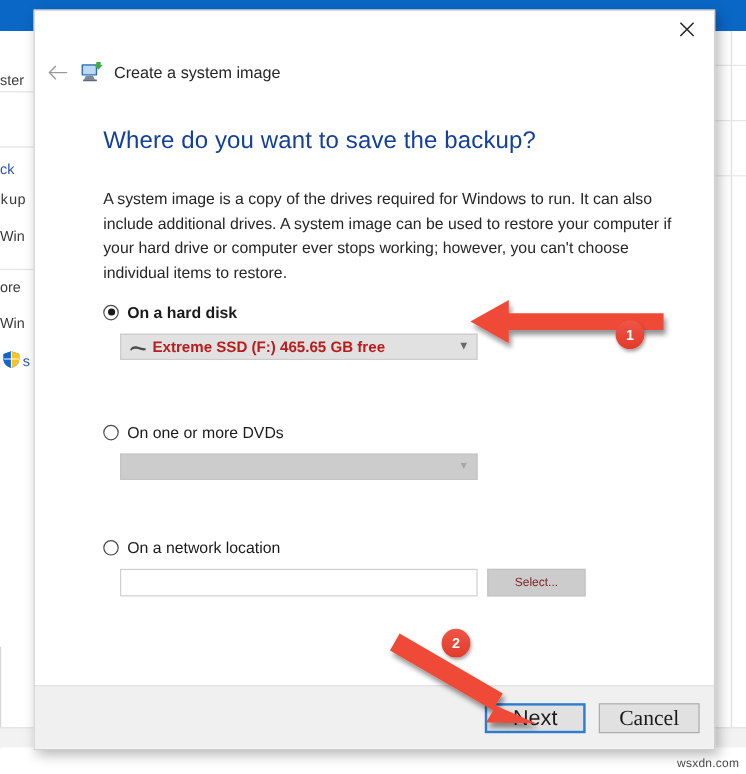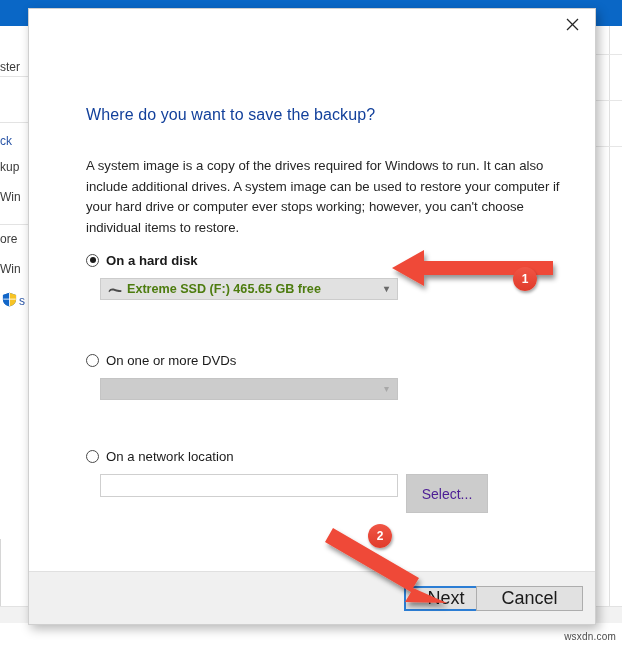--- a/index.html
+++ b/index.html
@@ -167,21 +167,21 @@
   .crumb-text {
     font-size: 13.5px;
     color: #262626;
     white-space: nowrap;
   }
 
   .page-heading {
     position: absolute;
     left: 57px;
     top: 97px;
-    font-size: 16px;
+    font-size: 20px;
     color: #12409b;
     white-space: nowrap;
     letter-spacing: 0.1px;
   }
 
   .body-text {
     position: absolute;
     left: 57px;
     top: 147px;
     width: 483px;
@@ -248,21 +248,21 @@
   .drive-icon {
     width: 16px;
     height: 12px;
     margin-left: 6px;
     margin-right: 4px;
     flex: none;
     position: relative;
   }
   .combo-text {
     font-size: 12.6px;
-    color: #4d7c0f;
+    color: #b91c1c;
     white-space: nowrap;
   }
   .combo-caret {
     position: absolute;
     right: 8px;
     top: 50%;
     transform: translateY(-50%);
     color: #6a6a6a;
     font-size: 10px;
     line-height: 1;
@@ -284,26 +284,26 @@
     box-sizing: border-box;
     font-size: 12.6px;
     color: #1a1a1a;
     padding: 0 5px;
     font-family: "Liberation Sans", sans-serif;
     outline: none;
   }
   .select-btn {
     margin-left: 8px;
     width: 82px;
-    height: 39px;
+    height: 23px;
     background: #cccccc;
     border: 1px solid #c4c4c4;
     box-sizing: border-box;
-    color: #4c1d95;
-    font-size: 14px;
+    color: #7f1d1d;
+    font-size: 10px;
     display: flex;
     align-items: center;
     justify-content: center;
     font-family: "Liberation Sans", sans-serif;
     cursor: default;
   }
 
   
   .dlg-footer {
     position: absolute;
@@ -331,21 +331,22 @@
     cursor: default;
   }
   #btn-next {
     right: 107px;
     width: 84px;
     border: 2px solid #2b7dd4;
     background: #e1e1e1;
   }
   #btn-cancel {
     right: 12px;
-    width: 107px;
+    width: 84px;
+    font-family: Liberation Serif, serif;
   }
 
   
   #annot {
     position: absolute;
     left: 0;
     top: 0;
     width: 622px;
     height: 645px;
     pointer-events: none;
@@ -386,21 +387,21 @@
   <div class="bg-titlebar"></div>
   <div class="bg-window-body"></div>
 
   <div class="bg-left-panel">
     <div class="bg-sep" style="top:50px;"></div>
     <div class="bg-sep" style="top:96px;"></div>
     <div class="bg-sep" style="top:198px;"></div>
 
     <div class="bg-frag" style="top:34px;">ster</div>
     <div class="bg-frag link" style="top:108px;">ck </div>
-    <div class="bg-frag" style="top:134px;">kup</div>
+    <div class="bg-frag" style="top:134px;font-family:Liberation Mono, monospace;">kup</div>
     <div class="bg-frag" style="top:164px;">Win</div>
     <div class="bg-frag" style="top:206px;">ore</div>
     <div class="bg-frag" style="top:236px;">Win</div>
     <div class="bg-frag link" style="top:268px; left:19px;">s</div>
 
     <svg class="bg-shield" style="top:266px;" viewBox="0 0 16 16">
       <path d="M8 0.8 L15 3.2 V8 C15 12 11.6 14.6 8 15.4 C4.4 14.6 1 12 1 8 V3.2 Z" fill="#1266c8"></path>
       <path d="M8 0.8 L15 3.2 V8 C15 12 11.6 14.6 8 15.4 Z" fill="#f7c325"></path>
       <path d="M1 3.2 L8 0.8 V15.4 C4.4 14.6 1 12 1 8 Z" fill="#1266c8"></path>
       <path d="M8 0.8 L8 15.4" stroke="#ffffff" stroke-width="0.9"></path>
@@ -422,20 +423,36 @@
 
   <div class="dlg-titlebar">
     <div class="close-btn">
       <svg width="13" height="13" viewBox="0 0 13 13">
         <line x1="1" y1="1" x2="12" y2="12" stroke="#262626" stroke-width="1.3"></line>
         <line x1="12" y1="1" x2="1" y2="12" stroke="#262626" stroke-width="1.3"></line>
       </svg>
     </div>
   </div>
 
+  <div class="nav-row">
+    <div class="back-arrow">
+      <svg width="17" height="13" viewBox="0 0 17 13">
+        <path d="M6.5 1 L1.2 6.5 L6.5 12" fill="none" stroke="#9a9a9a" stroke-width="1.2"></path>
+        <line x1="1.4" y1="6.5" x2="16" y2="6.5" stroke="#9a9a9a" stroke-width="1.2"></line>
+      </svg>
+    </div>
+    <svg class="title-icon" viewBox="0 0 20 18">
+      <rect x="1" y="2.5" width="13" height="9.5" rx="0.8" fill="#2f6fb5"></rect>
+      <rect x="2.2" y="3.7" width="10.6" height="7.2" fill="#bdd9f2"></rect>
+      <path d="M4.5 12.2 L10.5 12.2 L12 15.5 L3 15.5 Z" fill="#7d8a96"></path>
+      <rect x="2.2" y="15.2" width="11.6" height="1.5" rx="0.6" fill="#5d6a76"></rect>
+      <path d="M15 7.2 L18.6 3.2 L16.9 3.2 L16.9 0.6 L13.2 0.6 L13.2 3.2 L11.5 3.2 Z" fill="#3fae3f"></path>
+    </svg>
+    <div class="crumb-text">Create a system image</div>
+  </div>
 
   <div class="page-heading">Where do you want to save the backup?</div>
 
   <div class="body-text">A system image is a copy of the drives required for Windows to run. It can also include additional drives. A system image can be used to restore your computer if your hard drive or computer ever stops working; however, you can't choose individual items to restore.</div>
 
   <div class="option" style="top:242px;font-weight:bold;">
     <div class="radio-row">
       <span class="radio checked"></span>
       <span class="radio-label">On a hard disk</span>
     </div>

